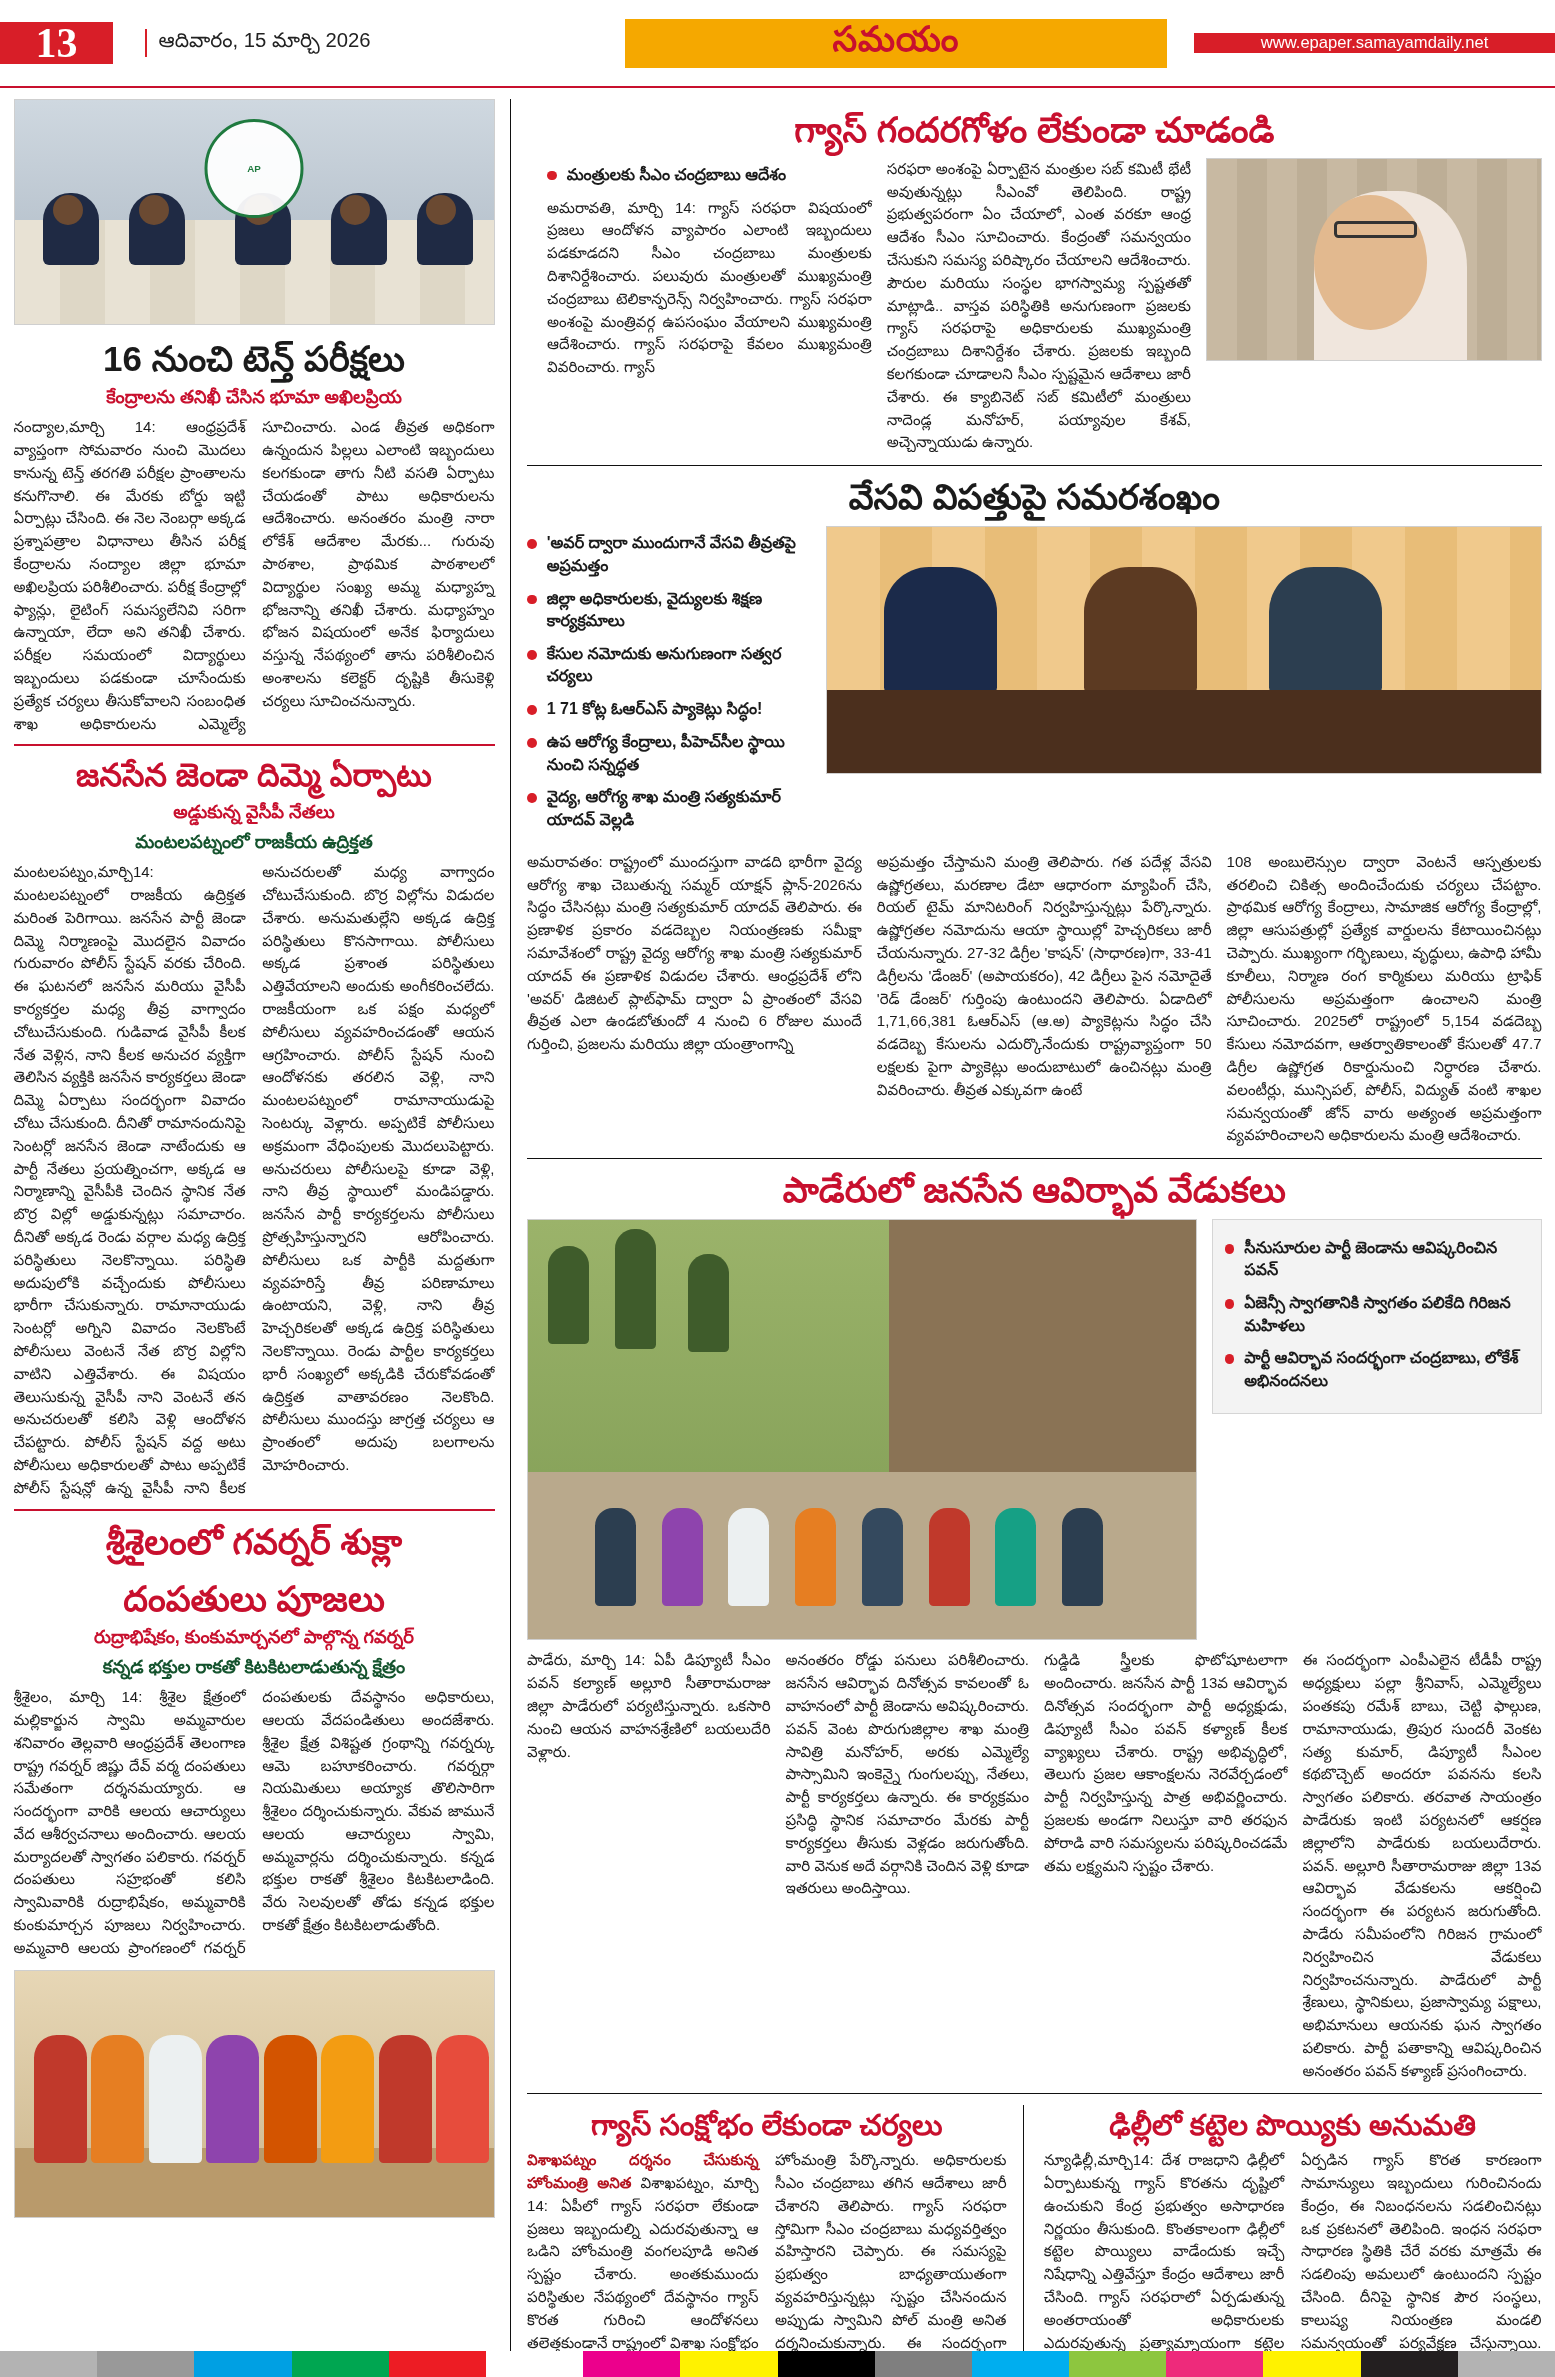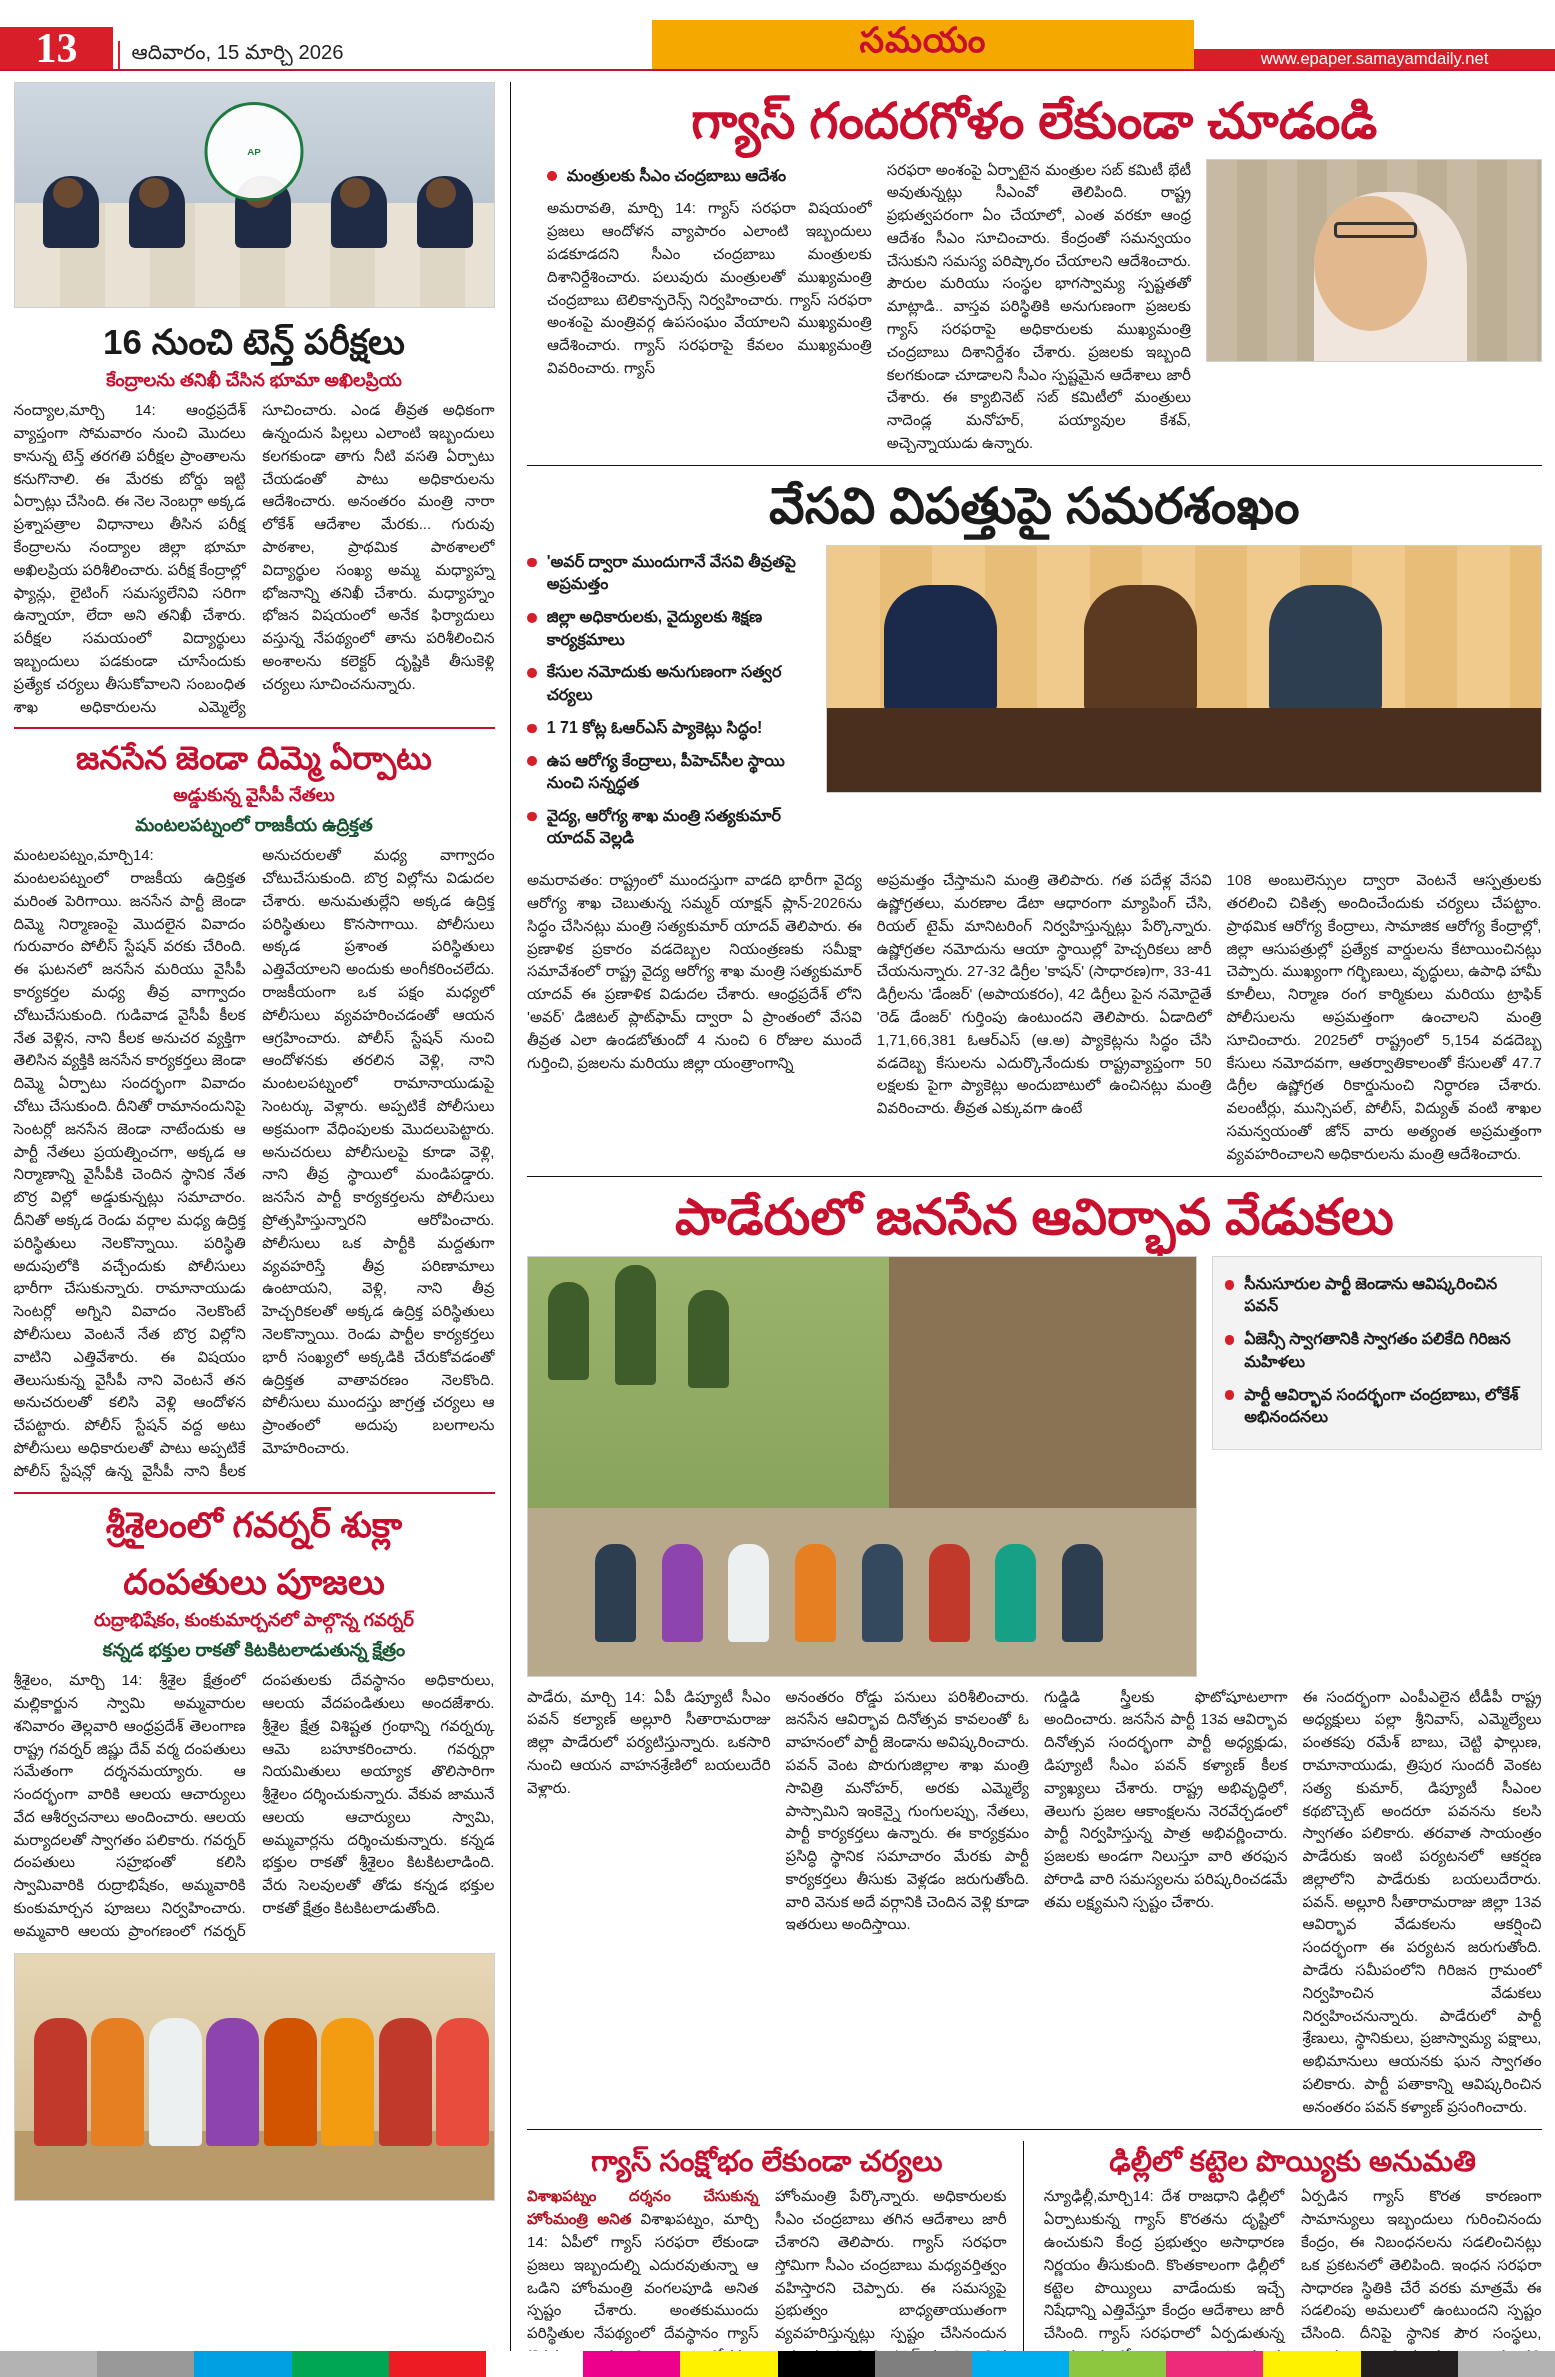--- a/index.html
+++ b/index.html
@@ -14,24 +14,25 @@
     position: relative;
     width: 1555px;
     height: 2377px;
     background: #fff;
     padding: 0;
   }
 
   
   .masthead {
     position: relative;
-    height: 71px;
+    height: 88px;
     display: flex;
-    align-items: flex-end;
+    align-items: center;
     border-bottom: 2.3px solid #c8102e;
+    gap: 27px;
   }
   .mh-red {
     width: 113px;
     background: #d81e28;
     display:flex; align-items:center; justify-content:center;
   }
   .mh-pageno {
     color:#fff; font-weight:bold; font-size:42px; line-height:1;
     font-family: "Liberation Serif", serif;
   }
@@ -87,21 +88,21 @@
   .headline {
     font-size: 44px;
     font-weight: bold;
     color: #c8102e;
     text-align: center;
     line-height: 1.18;
     margin: 10.5px 0 7.5px 0;
     font-family: "Liberation Sans", sans-serif;
   }
   .headline.black { color: #1b1b1b; }
-  .headline.big { font-size: 50px; }
+  .headline.big { font-size: 35px; }
   .subhead {
     text-align:center;
     font-size: 18px;
     color: #c8102e;
     font-weight: bold;
     margin: 4.5px 0;
   }
   .subhead.dark { color:#14532d; }
   .body-text {
     font-size: 15px;

